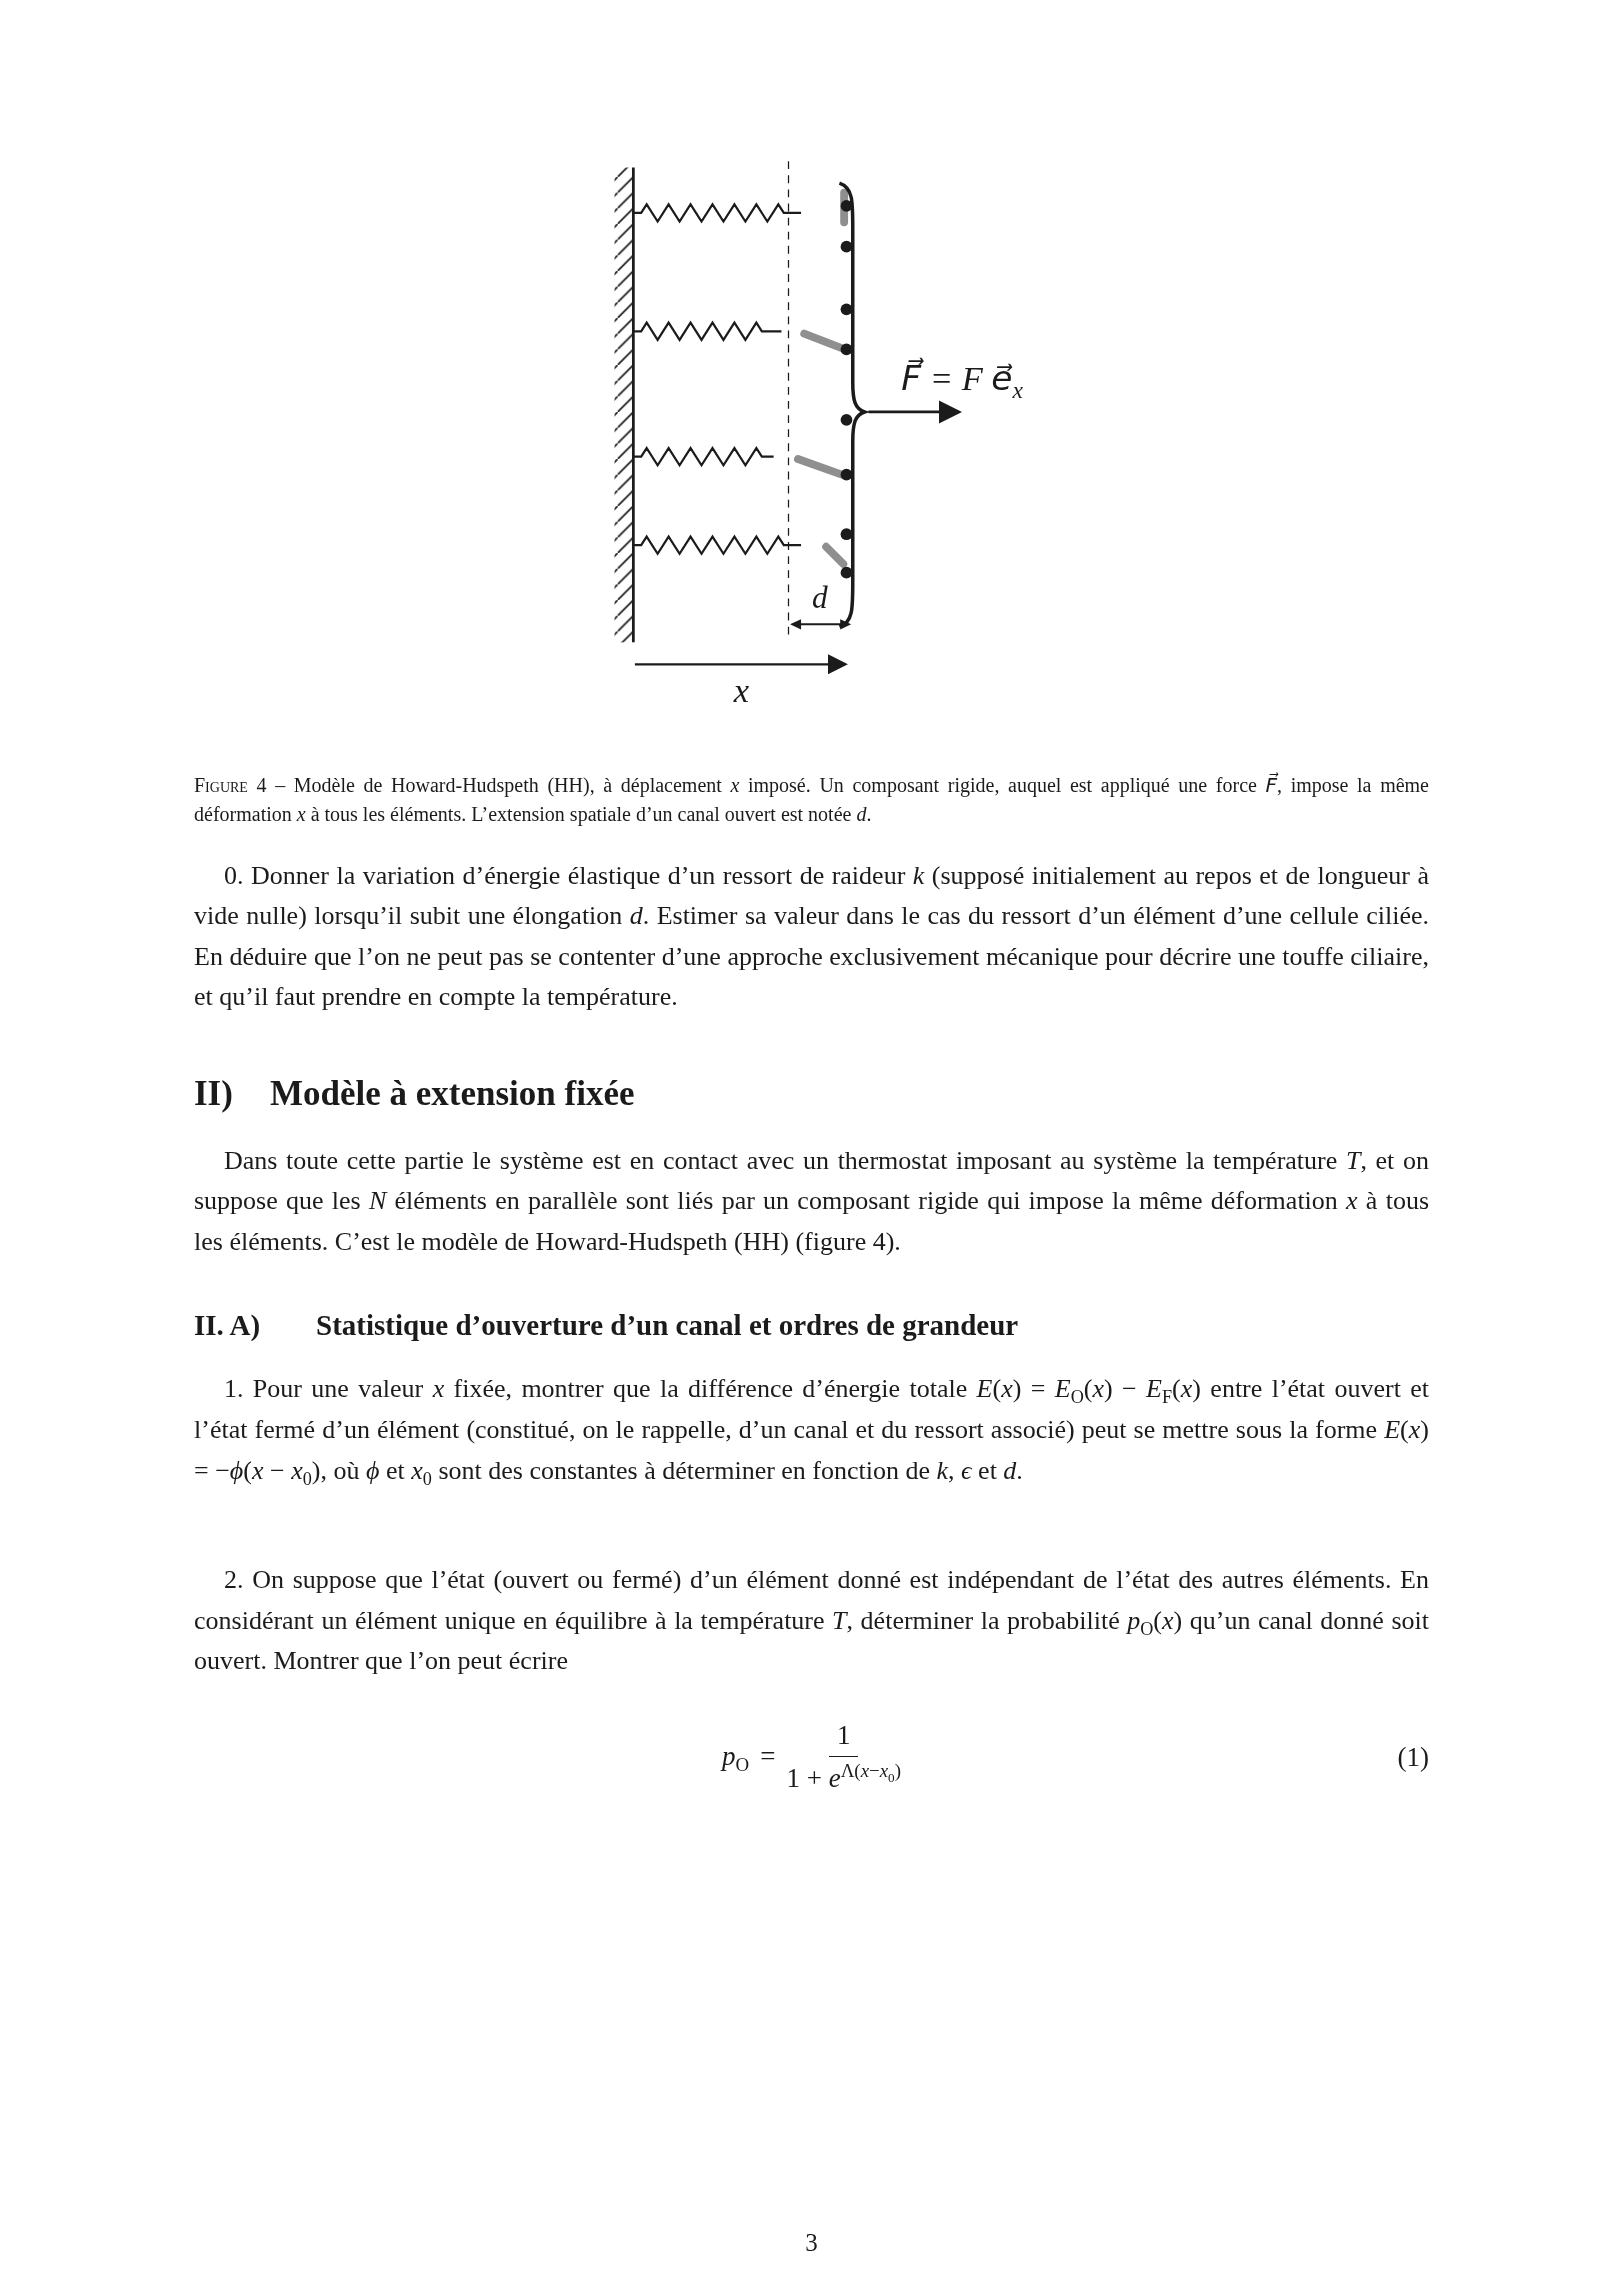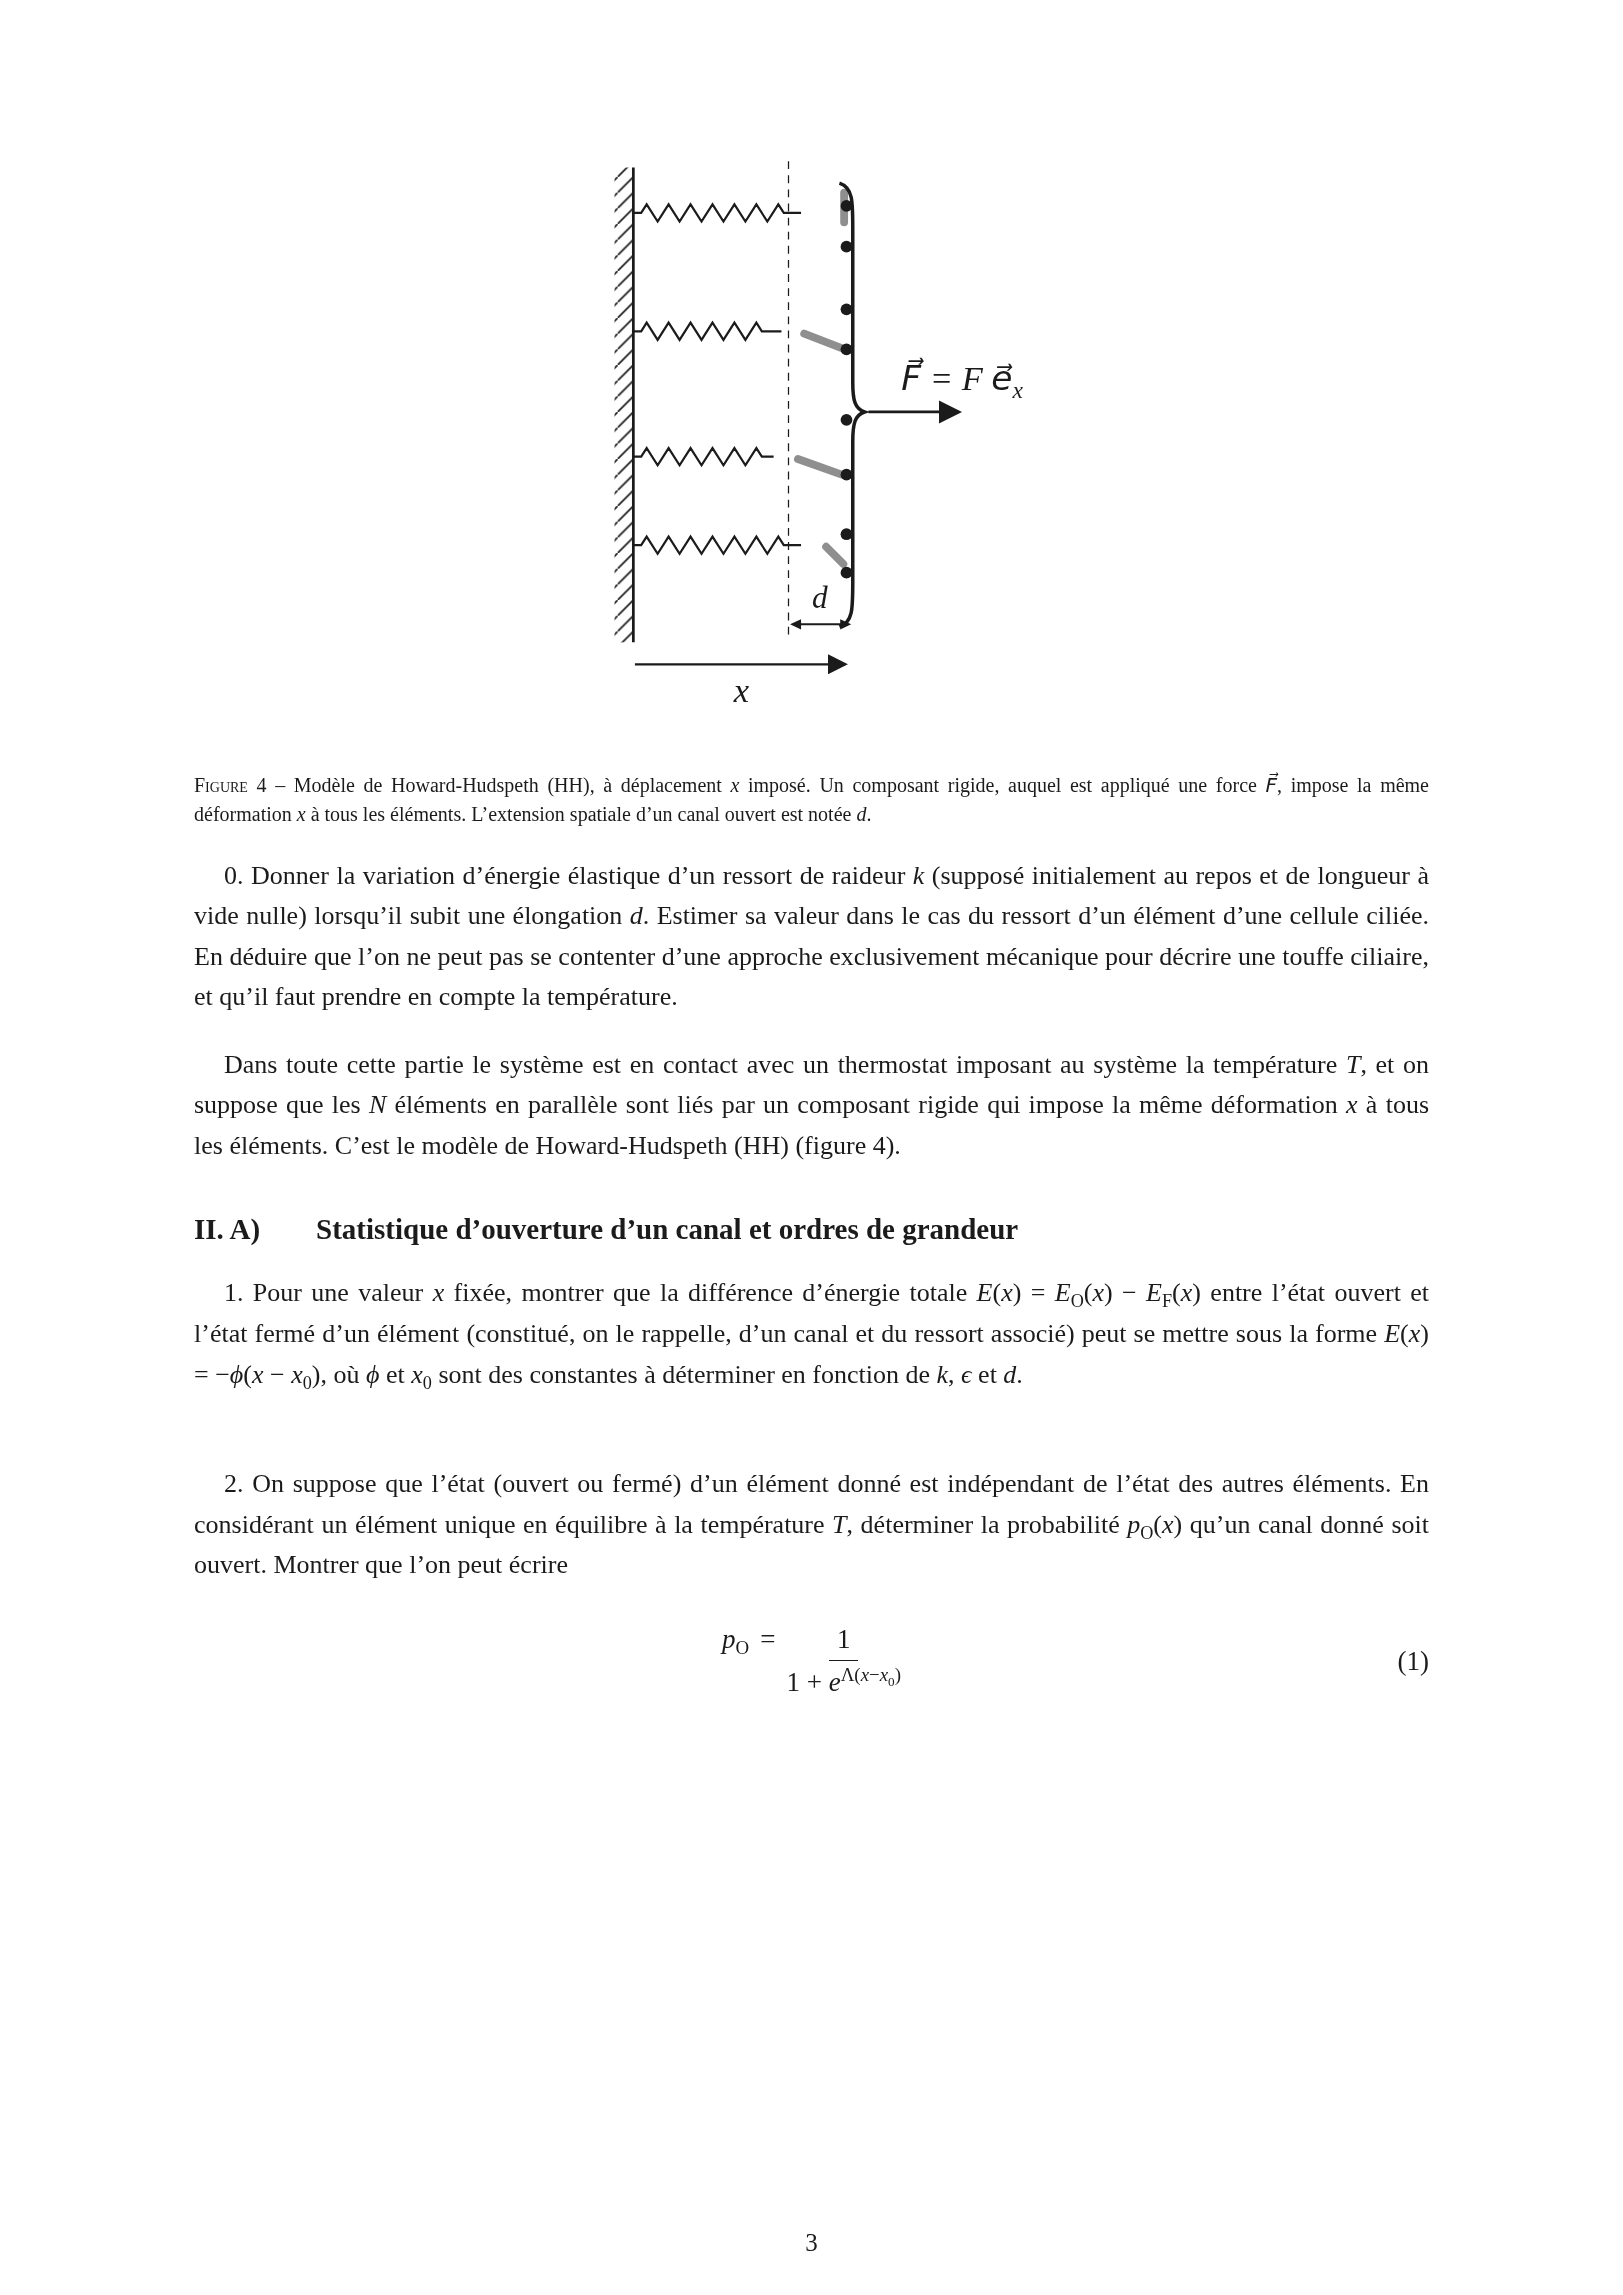--- a/index.html
+++ b/index.html
@@ -41,21 +41,21 @@
   p.body.noindent { text-indent: 0; margin-top: 33px; }
   sub, sup { font-size: 70%; line-height: 0; }
 
   
   .equation {
     position: relative;
     margin-top: 38px;
     display: flex; justify-content: center; align-items: center;
     font-size: 27px;
   }
-  .eq-main { display: inline-flex; align-items: flex-start; }
+  .eq-main { display: inline-flex; align-items: center; }
   .eq-eq { margin: 0 11px; }
   .frac { display: inline-flex; flex-direction: column; align-items: center; }
   .frac .num { padding: 0 7.8px 5.5px 7.8px; border-bottom: 1.7px solid #1b1b1b; }
   .frac .den { padding-top: 5.5px; }
   .eqno { position: absolute; right: 0; top: 50%; transform: translateY(-50%); }
 
   
   .pageno {
     position: absolute; bottom: 38px; left: 0; width: 100%;
     text-align: center; font-size: 25px;
@@ -118,20 +118,23 @@
     </svg>
   </figure>
 
   <div class="caption">
     <span class="cap-label">Figure 4 –</span>
     <span>Modèle de Howard-Hudspeth (HH), à déplacement <i>x</i> imposé. Un composant rigide, auquel est appliqué une force <i>F⃗</i>, impose la même déformation <i>x</i> à tous les éléments. L’extension spatiale d’un canal ouvert est notée <i>d</i>.</span>
   </div>
 
   <p class="body">0. Donner la variation d’énergie élastique d’un ressort de raideur <i>k</i> (supposé initialement au repos et de longueur à vide nulle) lorsqu’il subit une élongation <i>d</i>. Estimer sa valeur dans le cas du ressort d’un élément d’une cellule ciliée. En déduire que l’on ne peut pas se contenter d’une approche exclusivement mécanique pour décrire une touffe ciliaire, et qu’il faut prendre en compte la température.</p>
 
+  <h1 class="section">
+    <span class="sec-num">II)</span><span>Modèle à extension fixée</span>
+  </h1>
   <p class="body">Dans toute cette partie le système est en contact avec un thermostat imposant au système la température <i>T</i>, et on suppose que les <i>N</i> éléments en parallèle sont liés par un composant rigide qui impose la même déformation <i>x</i> à tous les éléments. C’est le modèle de Howard-Hudspeth (HH) (figure 4).</p>
 
   <h2 class="subsection">
     <span class="sec-num">II. A)</span><span>Statistique d’ouverture d’un canal et ordres de grandeur</span>
   </h2>
   <p class="body">1. Pour une valeur <i>x</i> fixée, montrer que la différence d’énergie totale <i>E</i>(<i>x</i>) = <i>E</i><sub>O</sub>(<i>x</i>) − <i>E</i><sub>F</sub>(<i>x</i>) entre l’état ouvert et l’état fermé d’un élément (constitué, on le rappelle, d’un canal et du ressort associé) peut se mettre sous la forme <i>E</i>(<i>x</i>) = −<i>ϕ</i>(<i>x</i> − <i>x</i><sub>0</sub>), où <i>ϕ</i> et <i>x</i><sub>0</sub> sont des constantes à déterminer en fonction de <i>k</i>, <i>ϵ</i> et <i>d</i>.</p>
   <p class="body big-gap">2. On suppose que l’état (ouvert ou fermé) d’un élément donné est indépendant de l’état des autres éléments. En considérant un élément unique en équilibre à la température <i>T</i>, déterminer la probabilité <i>p</i><sub>O</sub>(<i>x</i>) qu’un canal donné soit ouvert. Montrer que l’on peut écrire</p>
 
   <div class="equation">
     <span class="eq-main">

